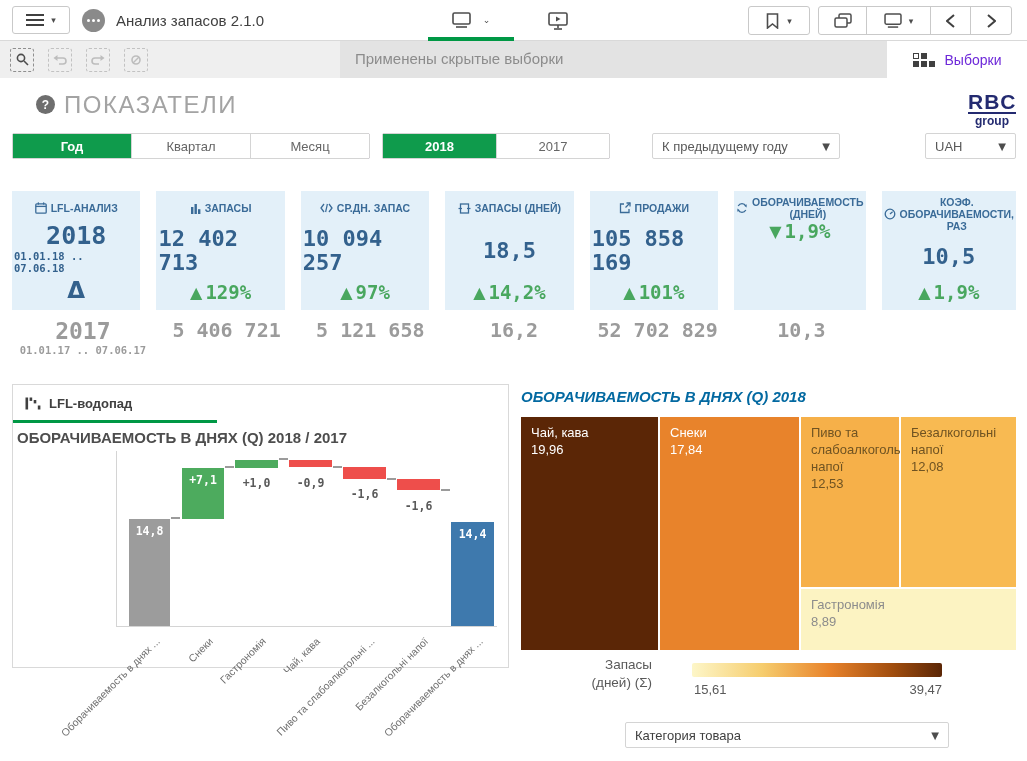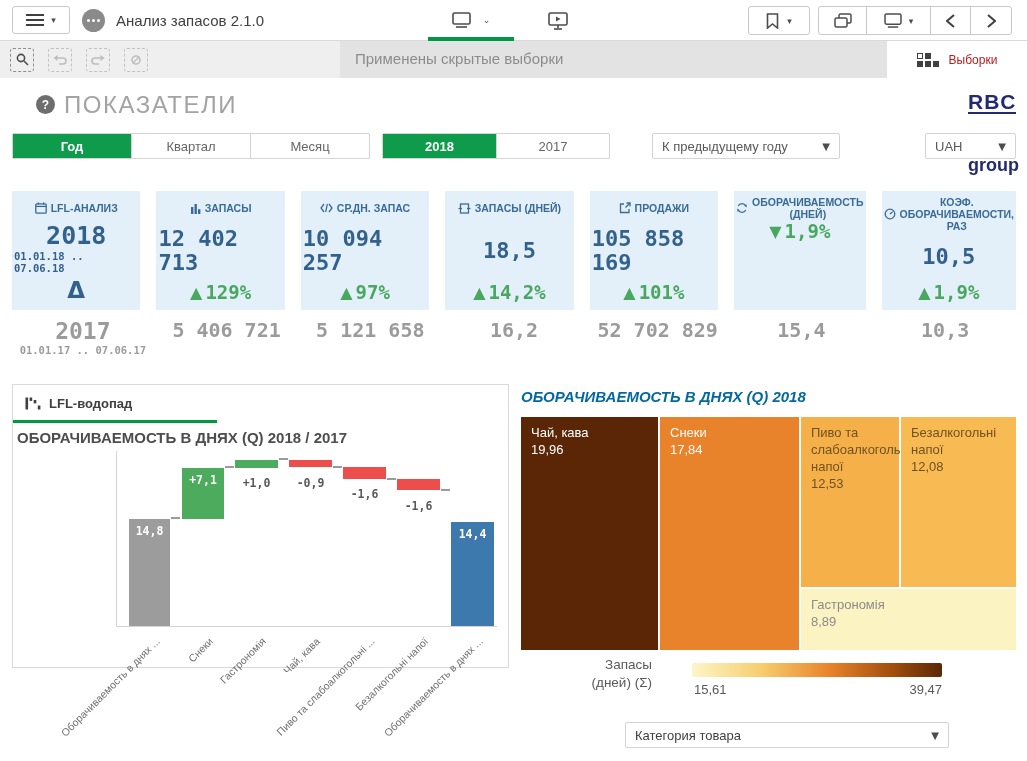--- a/index.html
+++ b/index.html
@@ -20,32 +20,32 @@
   .nav-seg { display:flex; align-items:center; justify-content:center; gap:7px; border-right:1px solid #c9c9c9; cursor:pointer; }
   .nav-seg:last-child { border-right:none; }
 
   
   .selbar { position:absolute; left:0; top:41px; width:1027px; height:37px; background:#e3e3e3; }
   .selicons { position:absolute; left:0; top:0; width:340px; height:37px; background:#efefef; display:flex; align-items:center; padding-left:10px; gap:14px; }
   .selico { width:24px; height:24px; border:1px dashed #c2c2c2; border-radius:3px; display:flex; align-items:center; justify-content:center; cursor:pointer; }
   .selico.on { border-color:#8f8f8f; }
   .selmsg { position:absolute; left:355px; top:9px; font-size:15px; color:#8c8c8c; }
   .selright { position:absolute; right:0; top:0; width:140px; height:37px; background:#fff; display:flex; align-items:center; justify-content:center; gap:10px; cursor:pointer; }
-  .selright span.lbl { font-size:12px; color:#b91c1c; }
+  .selright span.lbl { font-size:14px; color:#6d28d9; }
   .gridico { display:grid; grid-template-columns:6px 6px 6px; grid-template-rows:6px 6px; gap:2px; }
   .gridico i { background:#404040; }
   .gridico i.o { background:transparent; border:1.5px solid #404040; }
   .gridico i.e { background:transparent; }
 
   
   .help-icon { position:absolute; left:36px; top:95px; width:19px; height:19px; border-radius:50%; background:#6e6e6e; color:#fff; font-size:12px; font-weight:bold; display:flex; align-items:center; justify-content:center; cursor:pointer; }
   .page-title { position:absolute; left:64px; top:91px; font-size:24px; color:#a3a3a3; letter-spacing:1.5px; }
   .logo { position:absolute; right:11px; top:92px; width:48px; text-align:center; color:#232a70; cursor:default; }
   .logo .l1 { font-size:21px; font-weight:bold; letter-spacing:1px; line-height:20px; border-bottom:2.5px solid #232a70; }
-  .logo .l2 { font-size:18px; font-weight:bold; line-height:15px;margin-top:44px; }
+  .logo .l2 { font-size:12px; font-weight:bold; line-height:15px; }
 
   
   .btn-group { position:absolute; top:133px; height:26px; display:flex; border:1px solid #d4d4d4; border-radius:2px; background:#701a75; }
   .fbtn { height:24px; display:flex; align-items:center; justify-content:center; font-size:13px; color:#666; border-right:1px solid #d4d4d4; cursor:pointer; background:#fff; }
   .fbtn:last-child { border-right:none; }
   .fbtn.active { background:#0f9b4c; color:#fff; font-weight:bold; }
   .dropdown { position:absolute; top:133px; height:26px; border:1px solid #d4d4d4; border-radius:2px; background:#fff; display:flex; align-items:center; padding:0 9px; font-size:13px; color:#595959; cursor:pointer; }
   .dropdown .dd-caret { margin-left:auto; font-family:"DejaVu Sans",sans-serif; font-size:10px; color:#4d4d4d; }
 
   
@@ -405,23 +405,20 @@
   <div class="pcell">
       <div class="pval">5 121 658</div>
     </div>
   <div class="pcell">
       <div class="pval">16,2</div>
     </div>
   <div class="pcell">
       <div class="pval">52 702 829</div>
     </div>
   <div class="pcell">
-      <div class="pval">15,4</div>
-    </div>
-  <div class="pcell">
       <div class="pval">10,3</div>
     </div>
 </div>
 
 <div class="wpanel">
   <div class="wtab">
     <span>
       <svg width="16" height="13" viewBox="0 0 16 13">
           <rect x="0.5" y="0.5" width="2.6" height="12" fill="#404040"></rect>
           <rect x="4.6" y="0.5" width="2.6" height="3.4" fill="#404040"></rect>

